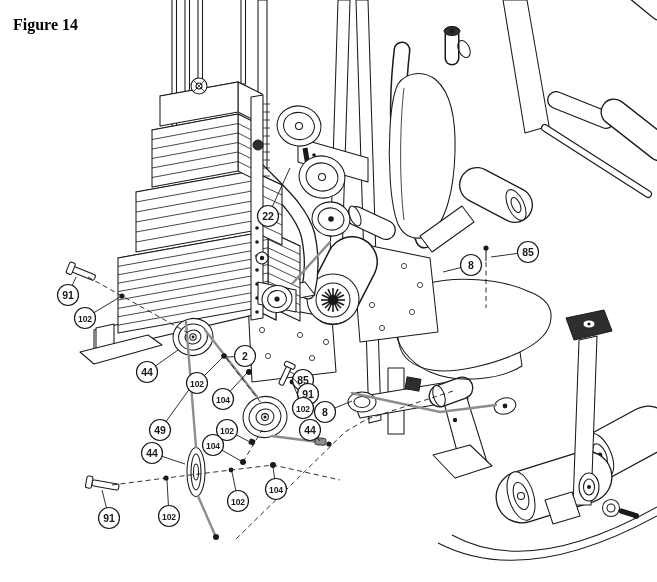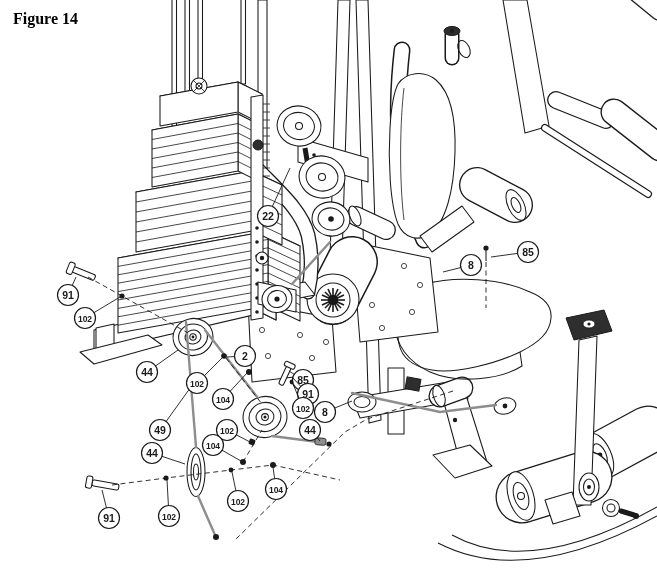--- a/index.html
+++ b/index.html
@@ -1,18 +1,18 @@
 <!DOCTYPE html>
 <html><head>
 <meta charset="utf-8">
 <style>
   html,body{margin:0;padding:0;background:#fff;}
   .canvas{position:relative;width:657px;height:582px;background:#fff;overflow:hidden;
           font-family:"Liberation Sans",sans-serif;}
-  .figure-title{position:absolute;left:13px;top:10px;font-family:"Liberation Serif",serif;
+  .figure-title{position:absolute;left:13px;top:16px;font-family:"Liberation Serif",serif;
                 font-weight:bold;font-size:16px;color:#000;}
   svg{position:absolute;left:0;top:0;}
   .ol{fill:#ffffff;stroke:#1a1a1a;stroke-width:1.05;stroke-linejoin:round;}
   .ln{stroke:#1a1a1a;stroke-width:1.05;fill:none;}
   .thin{stroke:#1a1a1a;stroke-width:0.8;fill:none;}
   .blk{fill:#1a1a1a;stroke:none;}
   .dk{fill:#2e2e2e;stroke:#1a1a1a;stroke-width:1;}
   .cable{stroke:#8d8d8d;stroke-width:2.4;fill:none;stroke-linecap:round;}
   .dash{stroke:#1a1a1a;stroke-width:0.9;stroke-dasharray:5 3.5;fill:none;}
   .balloon{fill:#fff;stroke:#1a1a1a;stroke-width:1.2;}

